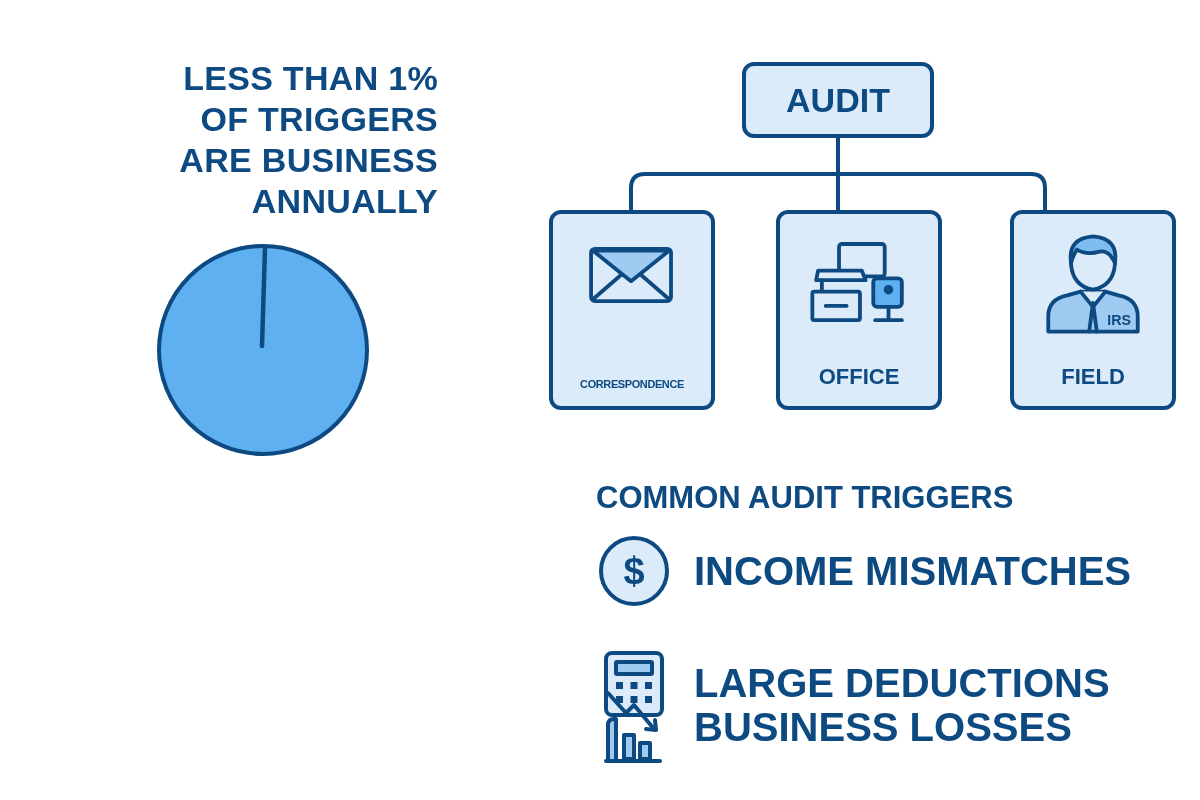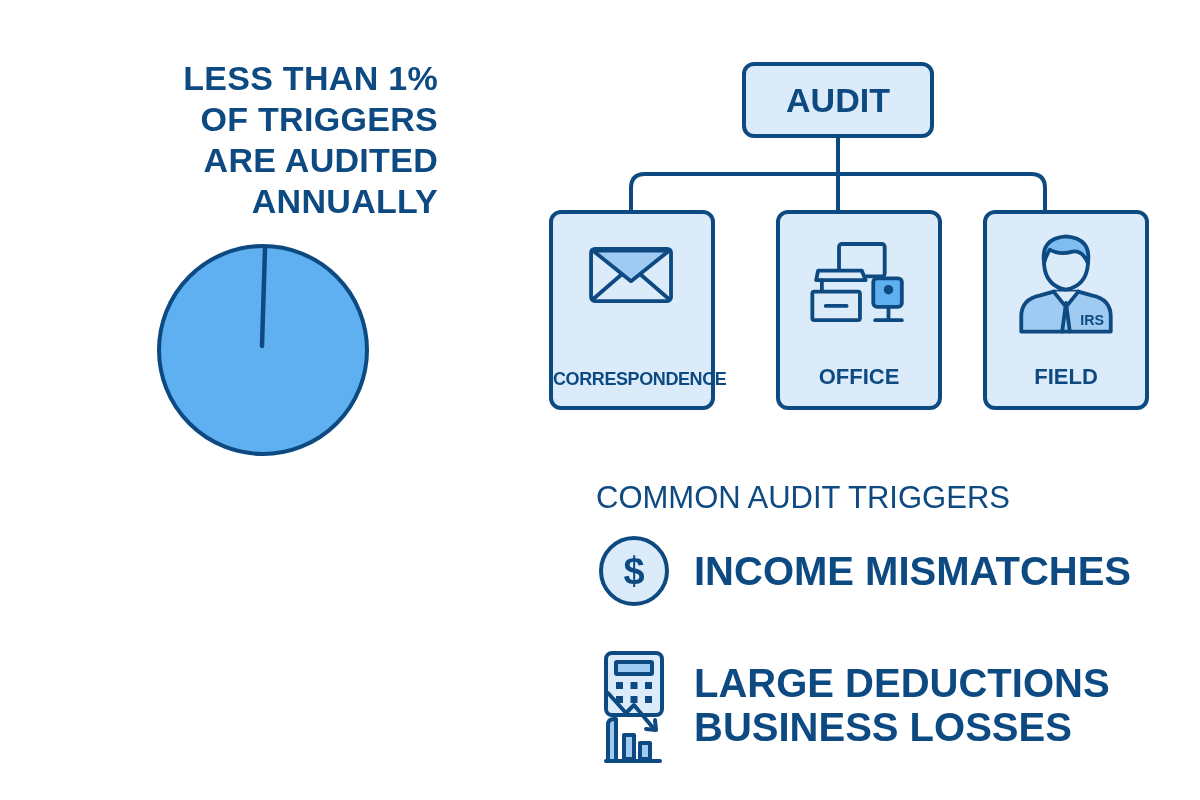--- a/index.html
+++ b/index.html
@@ -23,43 +23,43 @@
     .card {
       position: absolute; top: 210px; width: 166px; height: 200px;
       background: #dcebfa; border: 4px solid #0e4a82; border-radius: 12px;
     }
     .card .icon { position: absolute; left: 0; top: 0; width: 100%; height: 140px; }
     .card .label {
       position: absolute; left: 0; right: 0; bottom: 16px; text-align: center;
       font-weight: 700; color: #0e4a82; font-size: 22px; white-space: nowrap;
     }
     .card.c1 { left: 549px; }
-    .card.c1 .label { font-size: 18px; letter-spacing: -0.4px; }
+    .card.c1 .label { font-size: 11px; letter-spacing: -0.4px; }
     .card.c2 { left: 754px; margin-left: 22px; }
-    .card.c3 { left: 983px; padding-left: 22px; }
+    .card.c3 { left: 1010px; padding-left: 22px; }
     .triggers-title {
       position: absolute; left: 596px; top: 480px;
-      font-weight: 400; font-size: 31px; color: #0e4a82; white-space: nowrap; text-align: right;
+      font-weight: 700; font-size: 31px; color: #0e4a82; white-space: nowrap; text-align: right;
     }
     .trigger { position: absolute; left: 596px; height: 70px; width: 500px; display: flex; align-items: center; }
     .trigger .t-icon { width: 76px; height: 76px; flex: 0 0 76px; }
     .trigger .t-label {
       margin-left: 22px; font-weight: 700; font-size: 40px; color: #0e4a82; white-space: nowrap;
     }
     .trigger.t1 { top: 536px; }
     .trigger.t2 { top: 648px; }
     .trigger.t3 { top: 692px; }
   </style>
 </head>
 <body>
 
 <div class="headline">
   <span>LESS THAN 1%</span>
   <span>OF TRIGGERS</span>
-  <span>ARE AUDITED</span>
+  <span>ARE BUSINESS</span>
   <span>ANNUALLY</span>
 </div>
 
 <svg class="pie" viewBox="0 0 216 216">
   <circle cx="108" cy="108" r="104" fill="#5fb0f0" stroke="#0e4a82" stroke-width="4"></circle>
   <line x1="110" y1="6" x2="107" y2="104" stroke="#0e4a82" stroke-width="4.5" stroke-linecap="round"></line>
 </svg>
 
 <svg class="tree-lines" viewBox="0 0 1200 800">
   <g fill="none" stroke="#0e4a82" stroke-width="4" stroke-linejoin="round">

